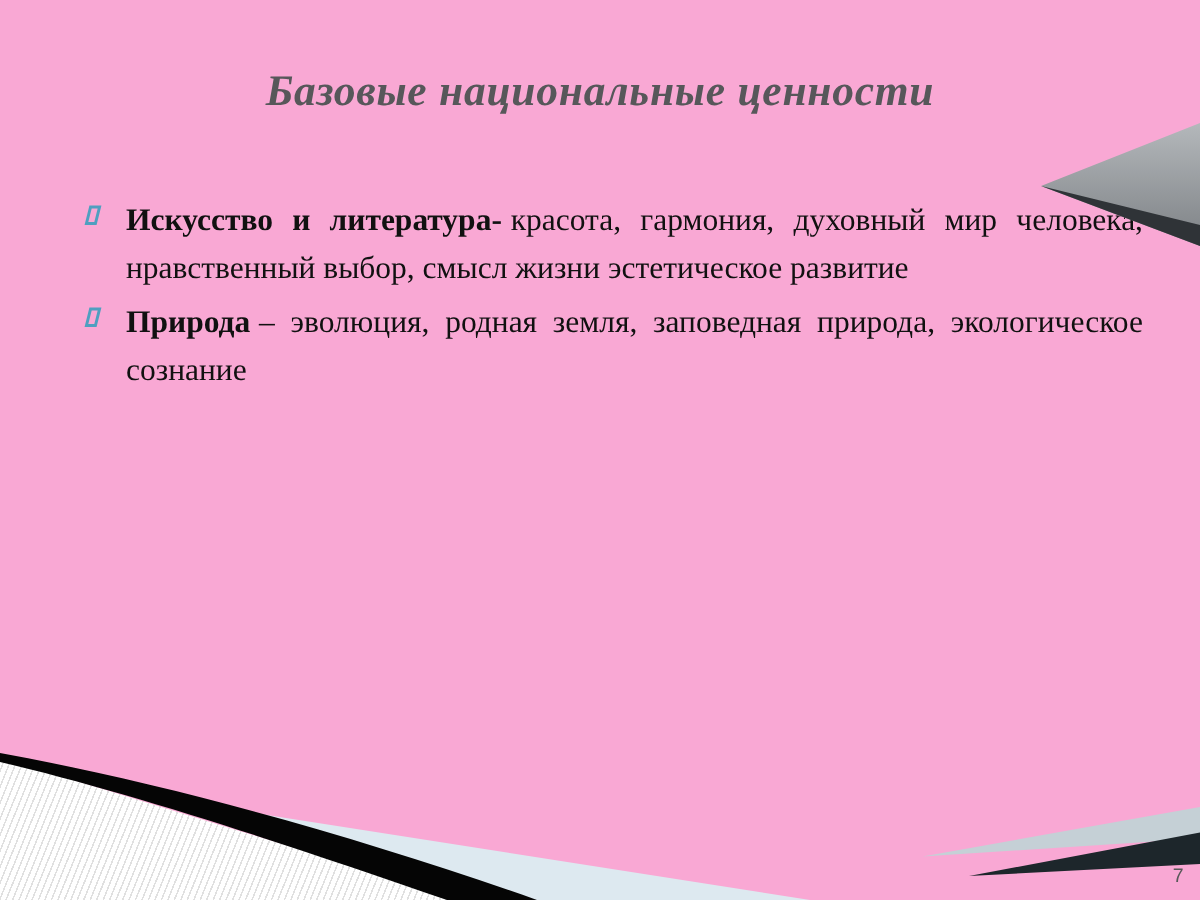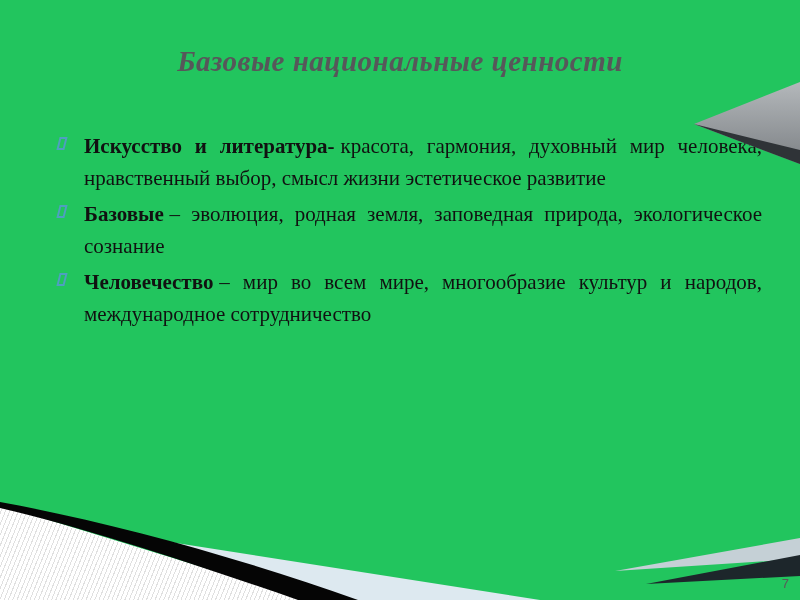--- a/index.html
+++ b/index.html
@@ -1,17 +1,17 @@
 <!DOCTYPE html>
 <html><head>
 <meta charset="utf-8">
 <style>
   html,body{margin:0;padding:0;}
   .slide{
-    position:relative;width:800px;height:600px;background:#22c55e;
+    position:relative;width:800px;height:600px;background:#f9a8d4;
     overflow:hidden;font-family:"Liberation Serif","DejaVu Serif",serif;
   }
   
   .title{
     position:absolute;top:44px;left:0;right:0;
     text-align:center;font-size:29px;line-height:34px;
     font-weight:bold;font-style:italic;color:#57575a;
     letter-spacing:0.5px;
   }
   
@@ -54,25 +54,21 @@
   <div class="title">Базовые национальные ценности</div>
 
   <div class="content">
     <ul>
       <li>
         <span class="bullet-marker"></span>
         <span class="lead">Искусство и литература-</span><span>красота, гармония, духовный мир человека, нравственный выбор, смысл жизни эстетическое развитие</span>
       </li>
       <li>
         <span class="bullet-marker"></span>
-        <span class="lead">Базовые</span><span>– эволюция, родная земля, заповедная природа, экологическое сознание</span>
-      </li>
-      <li>
-        <span class="bullet-marker"></span>
-        <span class="lead">Человечество</span><span>– мир во всем мире, многообразие культур и народов, международное сотрудничество</span>
+        <span class="lead">Природа</span><span>– эволюция, родная земля, заповедная природа, экологическое сознание</span>
       </li>
     </ul>
   </div>
 
   <div class="pinstripes"></div>
 
   <svg class="deco-svg" width="800" height="600" viewBox="0 0 800 600">
     <defs>
       <linearGradient id="grayBlade" x1="0" y1="0" x2="0" y2="1">
         <stop offset="0" stop-color="#b4b8bb"></stop>

